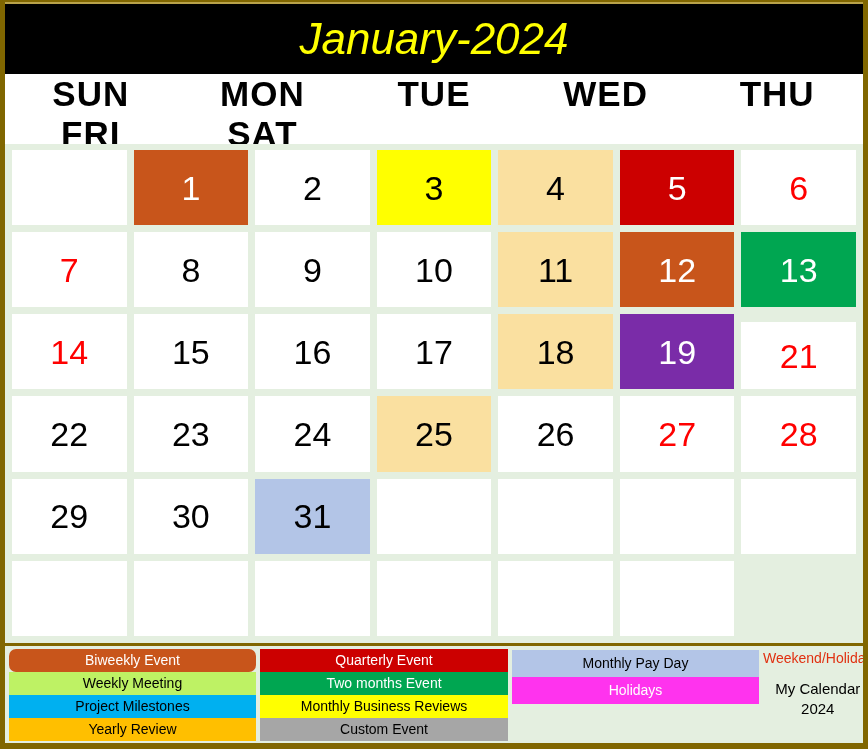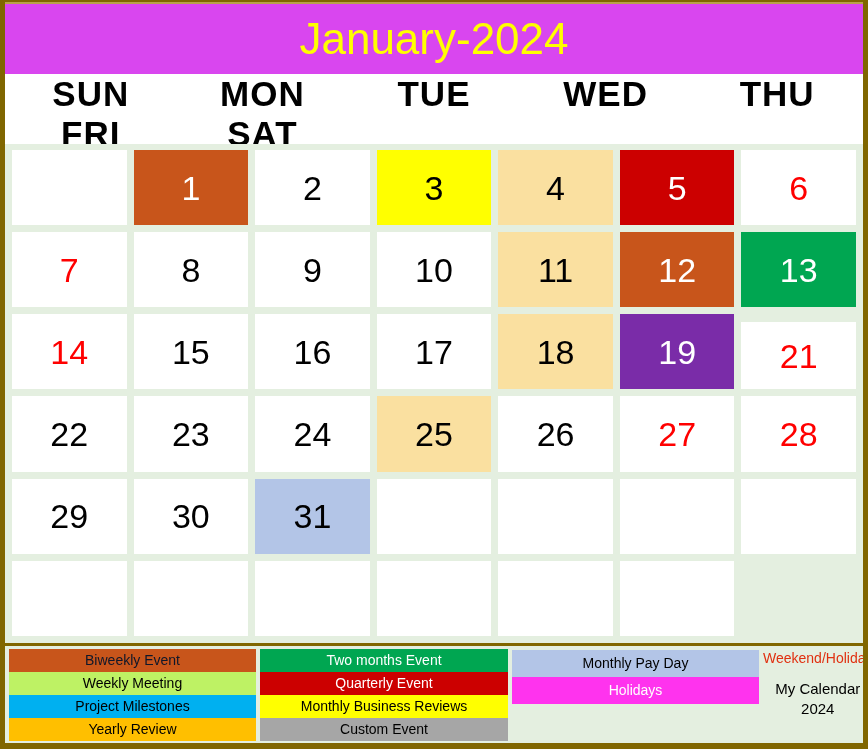--- a/index.html
+++ b/index.html
@@ -20,27 +20,28 @@
     border-right: 5px solid #806600;
     border-top: 2px solid #806600;
     border-bottom: 6px solid #806600;
     display: flex;
     flex-direction: column;
     overflow: hidden;
   }
 
   
   .title-bar {
-    background: #d946ef;
+    background: #000000;
     height: 70px;
     min-height: 70px;
     display: flex;
     align-items: center;
     justify-content: center;
     border-top: 2px solid #b9a24a;
+    font-style: italic;
   }
   .title-text {
     color: #ffff00;
     font-size: 44px;
     font-weight: normal;
     letter-spacing: 0px;
     line-height: 1;
   }
 
   
@@ -190,28 +191,28 @@
       <div class="day-cell empty" style="background: rgb(255, 255, 255); color: rgb(0, 0, 0);"></div>
       <div class="day-cell empty" style="background: rgb(255, 255, 255); color: rgb(0, 0, 0);"></div>
       <div class="day-cell empty" style="background: rgb(255, 255, 255); color: rgb(0, 0, 0);"></div>
       <div class="day-cell empty" style="background: rgb(255, 255, 255); color: rgb(0, 0, 0);"></div>
       <div class="day-cell empty" style="background: rgb(255, 255, 255); color: rgb(0, 0, 0);"></div>
       <div class="day-cell empty" style="background: rgb(255, 255, 255); color: rgb(0, 0, 0);"></div>
     </div>
 
   <div class="legend">
     <div class="legend-col c1" id="legend-col-1">
-        <div class="legend-item" style="background: rgb(200, 85, 27); color: #0f172a;">Biweekly Event</div>
+        <div class="legend-item" style="background: rgb(200, 85, 27); color: #ffffff; border-radius: 7px;">Biweekly Event</div>
         <div class="legend-item" style="background: #bef264; color: rgb(0, 0, 0);">Weekly Meeting</div>
         <div class="legend-item" style="background: rgb(0, 176, 240); color: rgb(0, 0, 0);">Project Milestones</div>
         <div class="legend-item" style="background: rgb(255, 191, 0); color: rgb(0, 0, 0);">Yearly Review</div>
       </div>
     <div class="legend-col c2" id="legend-col-2">
+        <div class="legend-item" style="background: rgb(204, 0, 0); color: rgb(255, 255, 255);">Quarterly Event</div>
         <div class="legend-item" style="background: rgb(0, 166, 81); color: rgb(255, 255, 255);">Two months Event</div>
-        <div class="legend-item" style="background: rgb(204, 0, 0); color: rgb(255, 255, 255);">Quarterly Event</div>
         <div class="legend-item" style="background: rgb(255, 255, 0); color: rgb(0, 0, 0);">Monthly Business Reviews</div>
         <div class="legend-item" style="background: rgb(166, 166, 166); color: rgb(0, 0, 0);">Custom Event</div>
       </div>
     <div class="legend-col c3" id="legend-col-3">
         <div class="legend-item" style="background: rgb(179, 197, 231); color: rgb(0, 0, 0);">Monthly Pay Day</div>
         <div class="legend-item" style="background: rgb(255, 51, 238); color: rgb(255, 255, 255);">Holidays</div>
       </div>
     <div class="legend-col c4">
       <div class="weekend-note">Weekend/Holiday</div>
       <div class="my-calendar">

